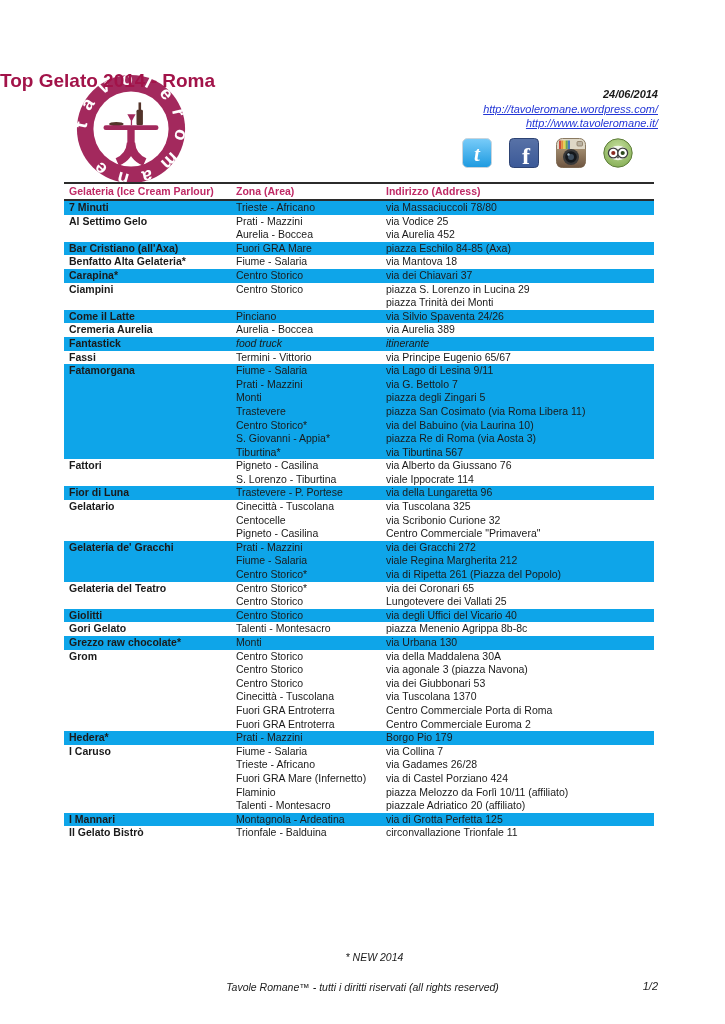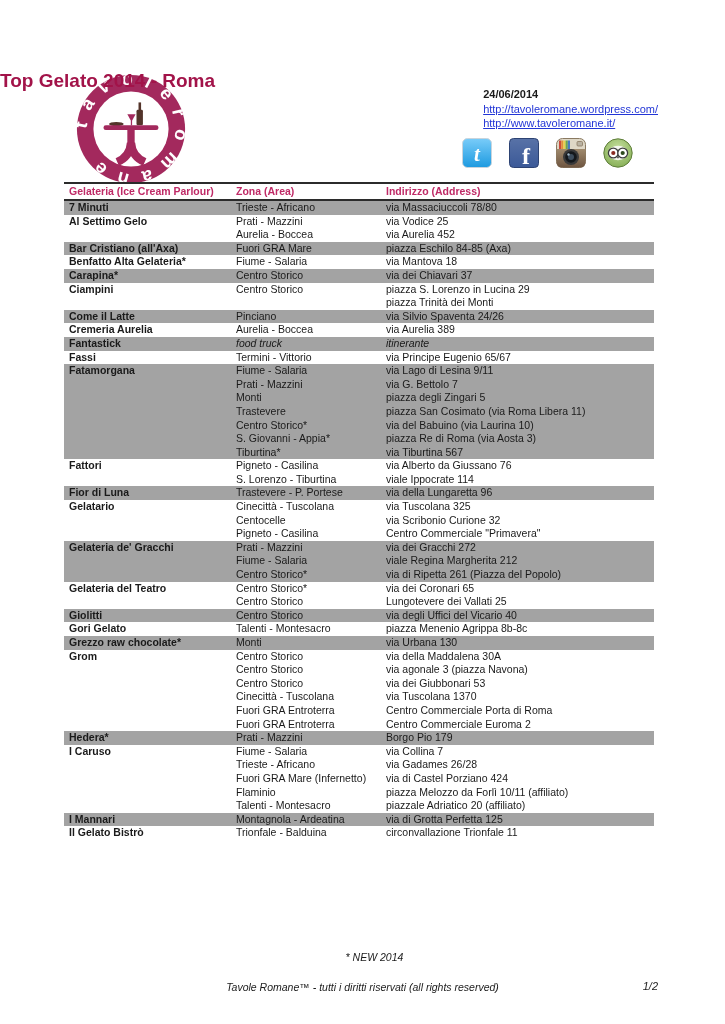--- a/index.html
+++ b/index.html
@@ -14,21 +14,21 @@
     margin: 0 auto;
   }
   
   .logo { position: absolute; left: 70px; top: 74px; width: 122px; height: 110px; }
   .title {
     position: absolute; left: 0; right: 0; top: 70px;
     text-align: left; font-size: 19px; font-weight: bold; color: #a21349;
   }
   .meta {
     position: absolute; right: 67px; top: 87px;
-    text-align: left; font-size: 11px; line-height: 14.5px; 
+    text-align: right; font-size: 11px; line-height: 14.5px; font-style: italic;
   }
   .meta .date { color: #1a1a1a; font-weight: bold; }
   .meta a { color: #2336d6; text-decoration: underline; display: block; cursor: pointer; }
   .social { position: absolute; left: 462px; top: 138px; display: flex; gap: 17px; }
   .social .sicon { width: 30px; height: 30px; cursor: pointer; display: block; }
   
   table.gelato {
     position: absolute; left: 64px; top: 182px; width: 590px;
     border-collapse: collapse; table-layout: fixed;
   }
@@ -39,21 +39,21 @@
     font-size: 10.5px; font-weight: bold; color: #bf2a66; text-align: left;
     padding: 1px 0 2px 5px; height: 14px;
     border-top: 2px solid #2b2b2b; border-bottom: 2px solid #2b2b2b;
     white-space: nowrap; overflow: hidden;
   }
   table.gelato td {
     font-size: 10.5px; line-height: 13.6px; height: 13.6px; color: #1a1a1a;
     padding: 0 0 0 5px; white-space: nowrap; overflow: hidden; vertical-align: top;
   }
   table.gelato td.col-name { font-weight: bold; }
-  table.gelato tr.shaded td { background: #a3a3a3; }
+  table.gelato tr.shaded td { background: #0ea5e9; }
   table.gelato td.italic { font-style: italic; }
   
   .footnote {
     position: absolute; top: 951px; left: 0; right: 0;
     text-align: center; font-size: 10.5px; font-style: italic; color: #1a1a1a; padding-left: 24px;
   }
   .copyright {
     position: absolute; top: 981px; left: 0; right: 0;
     text-align: center; font-size: 10.5px; font-style: italic; color: #1a1a1a;
   }

